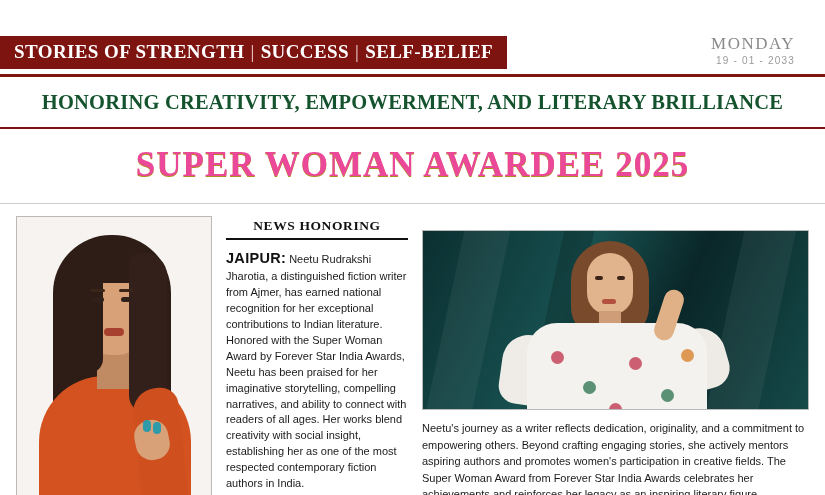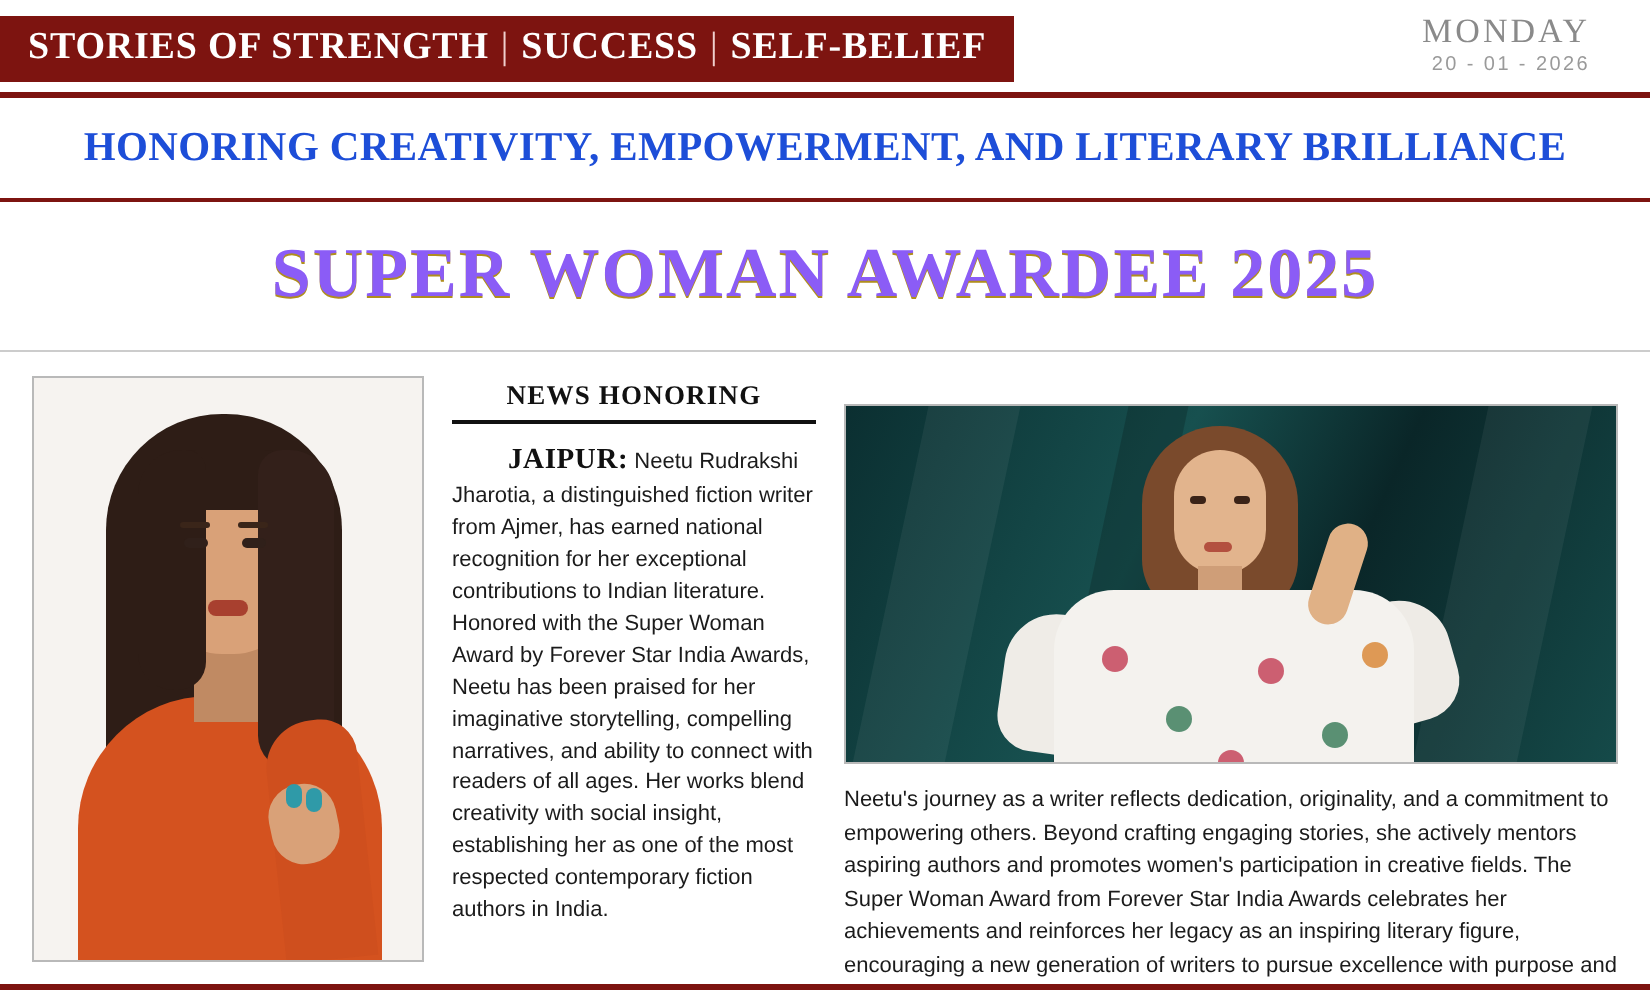--- a/index.html
+++ b/index.html
@@ -18,20 +18,21 @@
     width: 825px;
     height: 495px;
     background: #ffffff;
     box-sizing: border-box;
   }
 
   
   .top-row {
     position: relative;
     height: 42px;
+    margin-top: 28px;
   }
   .kicker-bar {
     position: absolute;
     left: 0;
     top: 8px;
     background: #7d1410;
     color: #ffffff;
     font-family: "Liberation Serif", serif;
     font-weight: bold;
     font-size: 19px;
@@ -72,35 +73,35 @@
     background: #7d1410;
     margin: 4px 0 0 0;
   }
 
   
   .subhead {
     text-align: center;
     font-family: "Liberation Serif", serif;
     font-weight: bold;
     font-size: 20.5px;
-    color: #1d4ed8;
+    color: #14532d;
     letter-spacing: 0.2px;
     padding: 14px 0 13px 0;
   }
   .subhead-rule {
     height: 2px;
     background: #7d1410;
     margin: 0 0 0 0;
   }
   .main-title {
     text-align: center;
     font-family: "Liberation Serif", serif;
     font-weight: bold;
     font-size: 35px;
-    color: #8b5cf6;
+    color: #ec4899;
     letter-spacing: 1px;
     padding: 16px 0 18px 0;
     text-shadow: 0 1px 0 #b08e1d;
   }
   .rule-divider {
     height: 1px;
     background: #cccccc;
     margin: 0 0 0 0;
   }
 
@@ -282,26 +283,25 @@
     margin-bottom: 8px;
   }
   .lede {
     font-family: "Liberation Sans", sans-serif;
     font-size: 11px;
     line-height: 1.45;
     color: #1b1b1b;
     text-align: left;
   }
   .dateline {
-    font-family: Liberation Serif, serif;
+    font-family: Liberation Sans, sans-serif;
     font-weight: bold;
     font-size: 14.5px;
     color: #111111;
     letter-spacing: 0.3px;
-    margin-left: 28px;
   }
 
   
   .col-right {
     flex: 1 1 auto;
     min-width: 0;
     padding-top: 14px;
   }
   .photo2 {
     width: 100%;
@@ -448,21 +448,21 @@
 <body>
 
 <div class="page">
 
   <div class="top-row">
     <div class="kicker-bar">
       <span>STORIES OF STRENGTH</span><span class="kicker-sep">|</span><span>SUCCESS</span><span class="kicker-sep">|</span><span>SELF-BELIEF</span>
     </div>
     <div class="date-block">
       <div class="date-day">MONDAY</div>
-      <div class="date-num">20 - 01 - 2026</div>
+      <div class="date-num">19 - 01 - 2033</div>
     </div>
   </div>
 
   <div class="rule-thick"></div>
 
   <div class="subhead">HONORING CREATIVITY, EMPOWERMENT, AND LITERARY BRILLIANCE</div>
   <div class="subhead-rule"></div>
 
   <div class="main-title">SUPER WOMAN AWARDEE 2025</div>
   <div class="rule-divider"></div>

